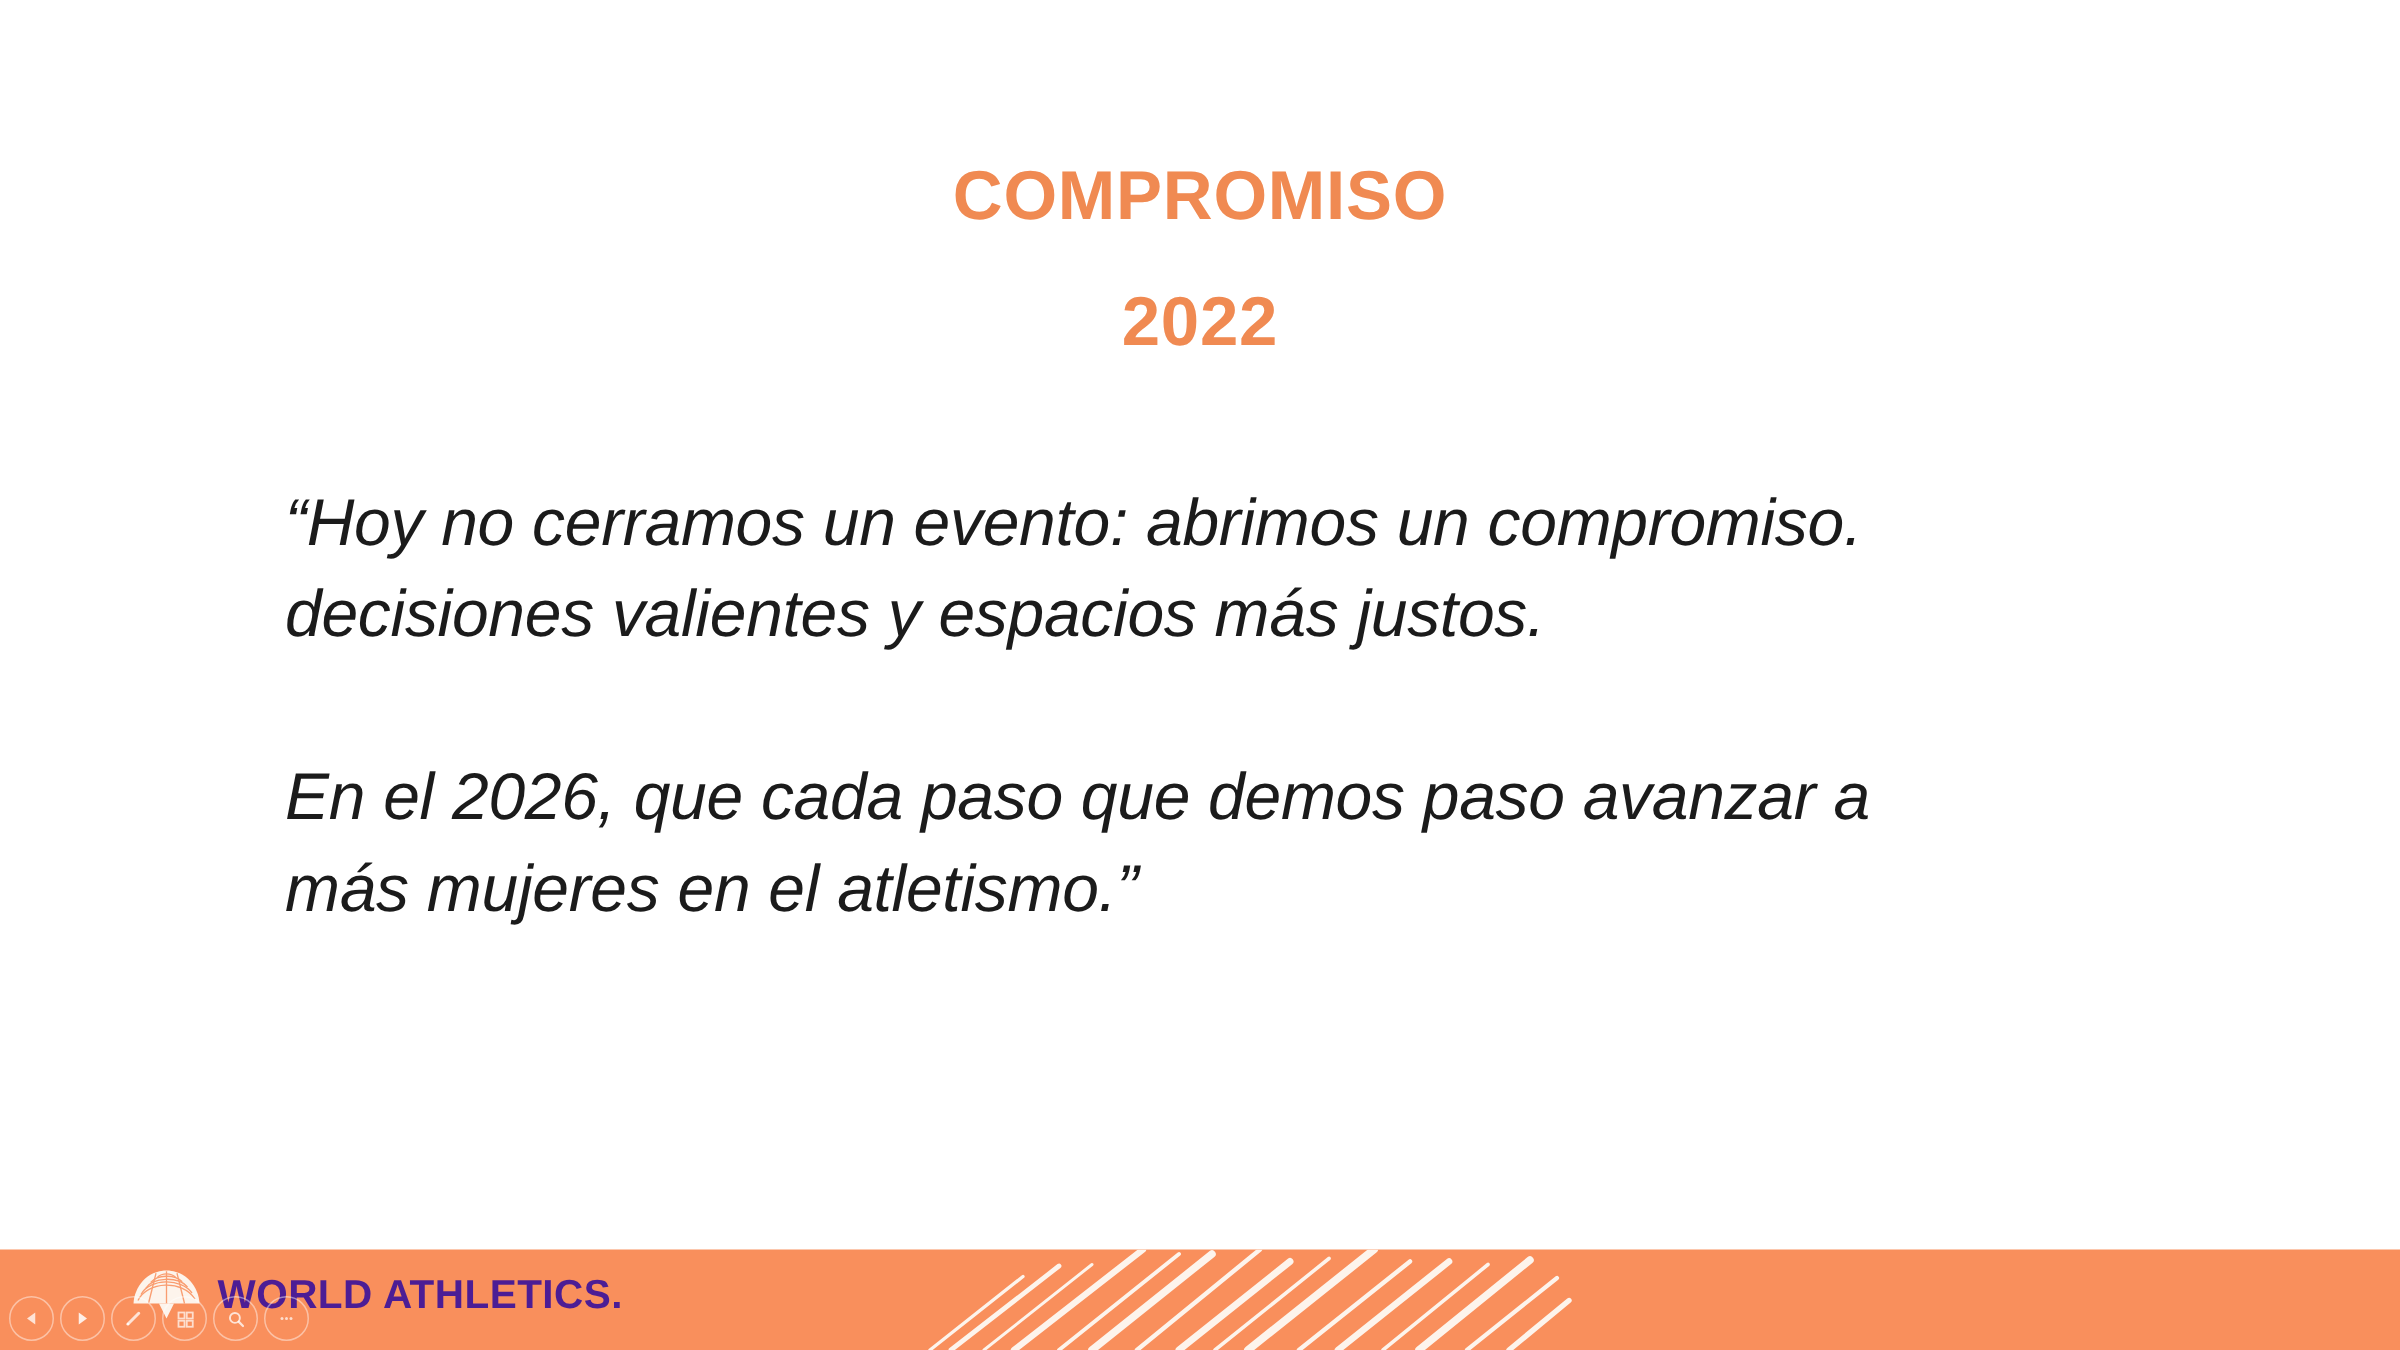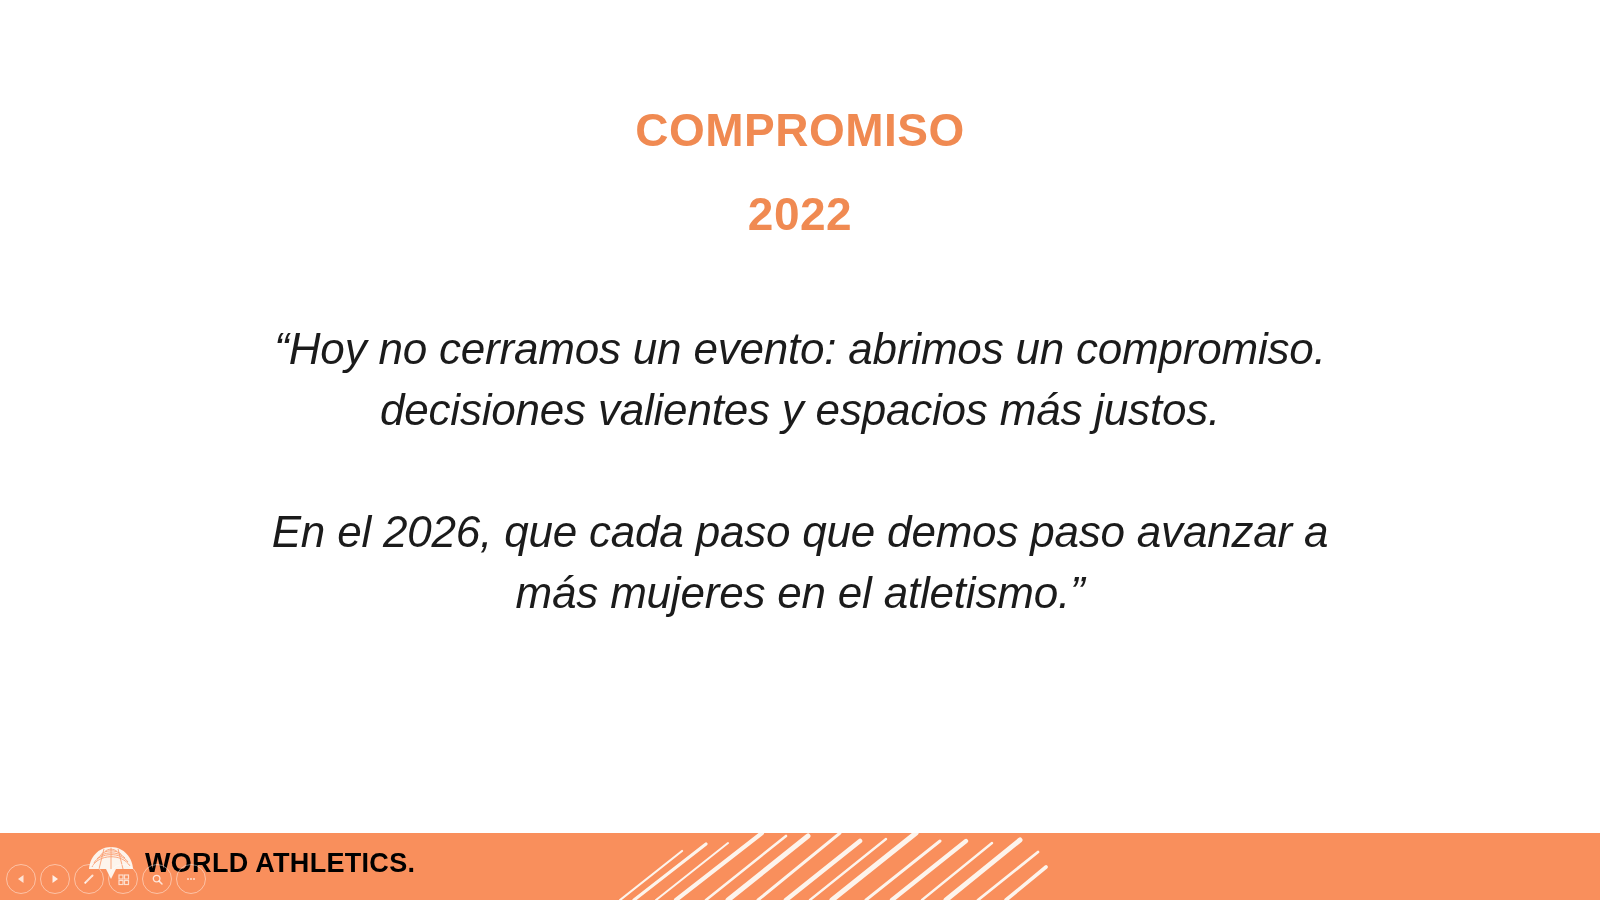--- a/index.html
+++ b/index.html
@@ -39,21 +39,20 @@
     line-height: 84px;
     letter-spacing: 0.5px;
   }
 
   
   .quote-block {
     position: absolute;
     top: 318px;
     left: 190px;
     width: 1220px;
-    text-align: center;
   }
   .quote-para {
     color: #1b1b1b;
     font-family: "Liberation Sans Narrow", "Liberation Sans", sans-serif;
     font-style: italic;
     font-weight: normal;
     font-size: 44px;
     line-height: 61px;
     margin: 0;
     letter-spacing: -0.2px;
@@ -84,21 +83,21 @@
   .logo {
     position: absolute;
     left: 88px;
     top: 12px;
     display: flex;
     align-items: center;
     gap: 11px;
   }
   .logo-mark { width: 46px; height: 36px; display: block; }
   .logo-word {
-    color: #000000;
+    color: #4c1d95;
     font-family: "Liberation Sans", sans-serif;
     font-weight: bold;
     font-size: 27px;
     letter-spacing: 0.3px;
     white-space: nowrap;
   }
 
   
   .controls {
     position: absolute;

